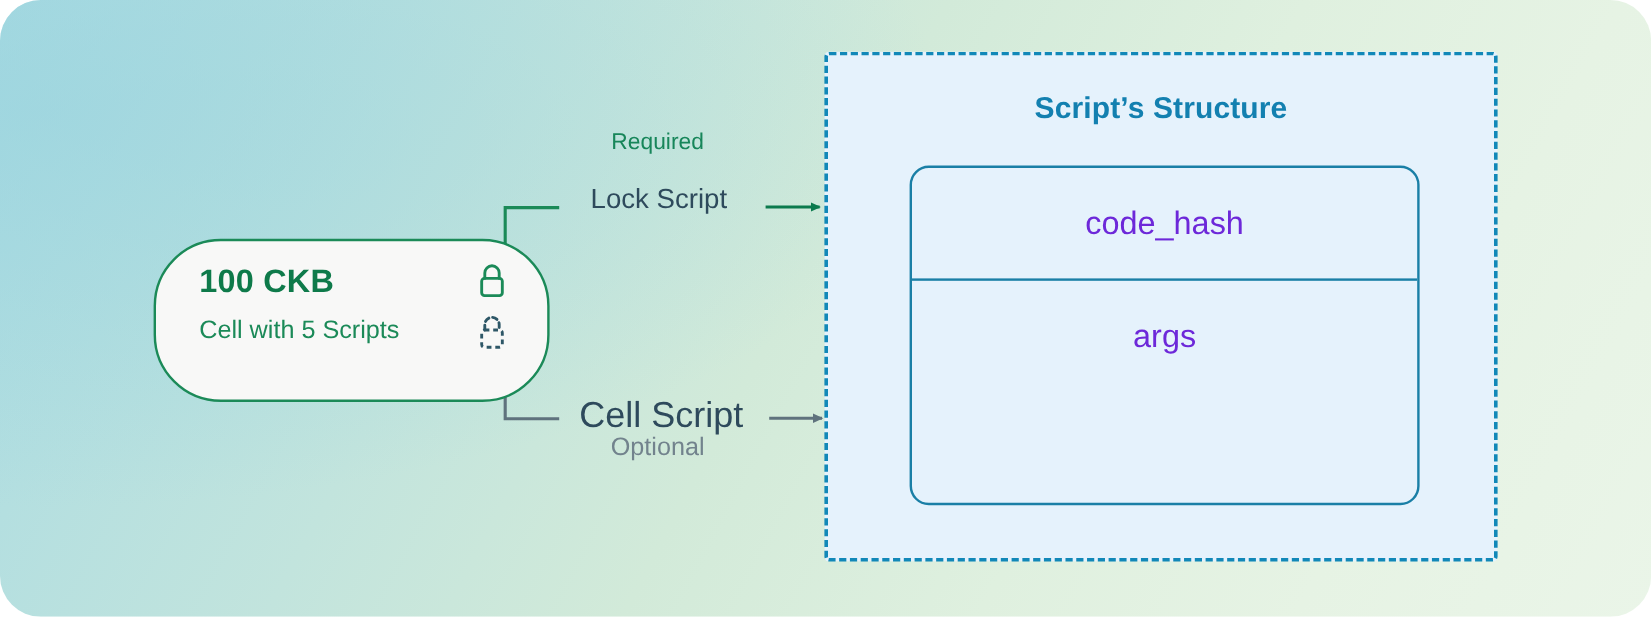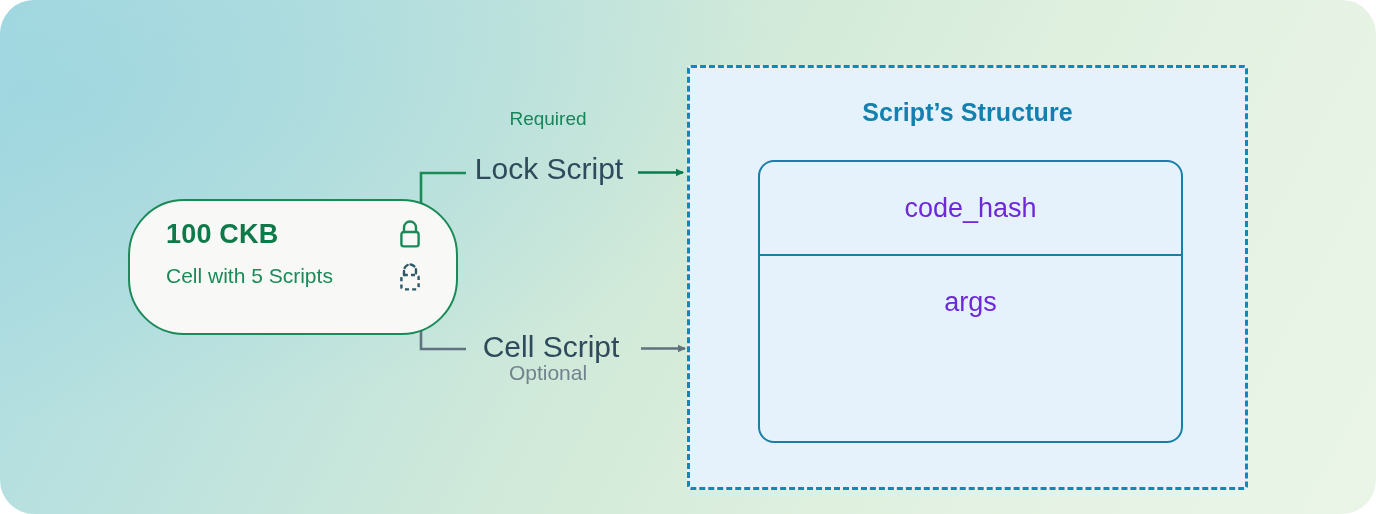--- a/index.html
+++ b/index.html
@@ -88,21 +88,21 @@
   }
   .lbl-required {
     left: 548px;
     top: 108px;
     font-size: 19px;
     color: #17865a;
   }
   .lbl-lock {
     left: 549px;
     top: 152px;
-    font-size: 30px;
+    font-size: 23px;
     color: #2e4a5c;
   }
   .lbl-type {
     left: 551px;
     top: 330px;
     font-size: 30px;
     color: #2e4a5c;
   }
   .lbl-optional {
     left: 548px;
@@ -115,21 +115,20 @@
   .struct-panel {
     position: absolute;
     left: 687px;
     top: 43px;
     width: 561px;
     height: 425px;
     box-sizing: border-box;
     background: #e5f2fc;
     border: 3px dashed #1188b8;
     border-radius: 4px;
-    margin-top: 22px;
   }
   .struct-title {
     position: absolute;
     left: 0;
     right: 0;
     top: 30px;
     text-align: center;
     font-size: 25px;
     font-weight: bold;
     color: #1380b0;

